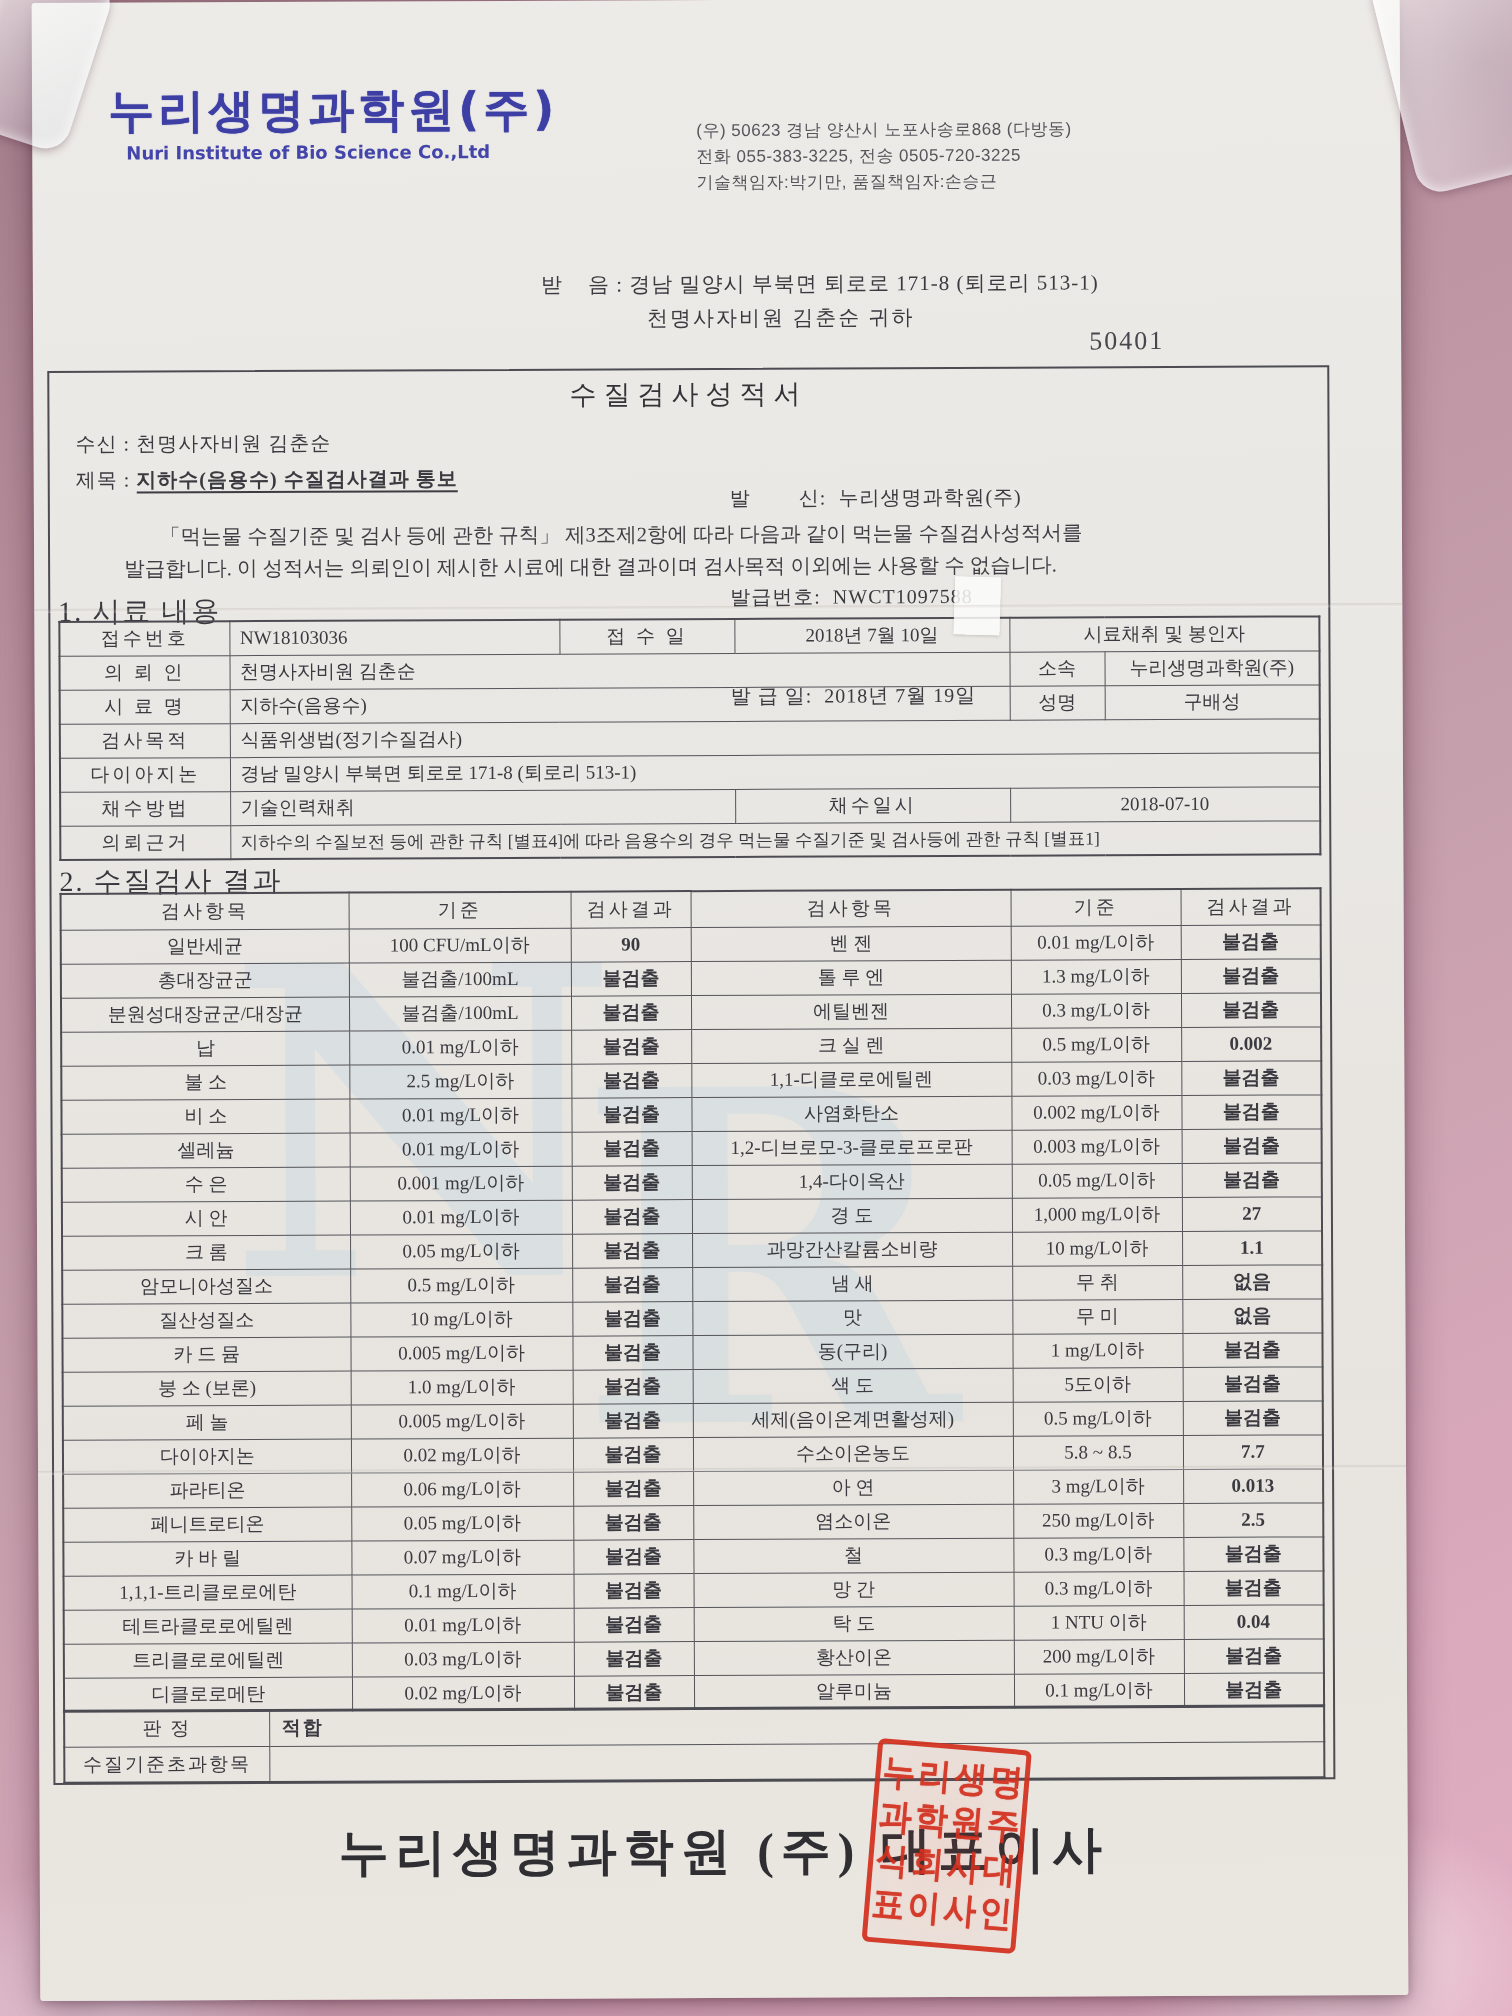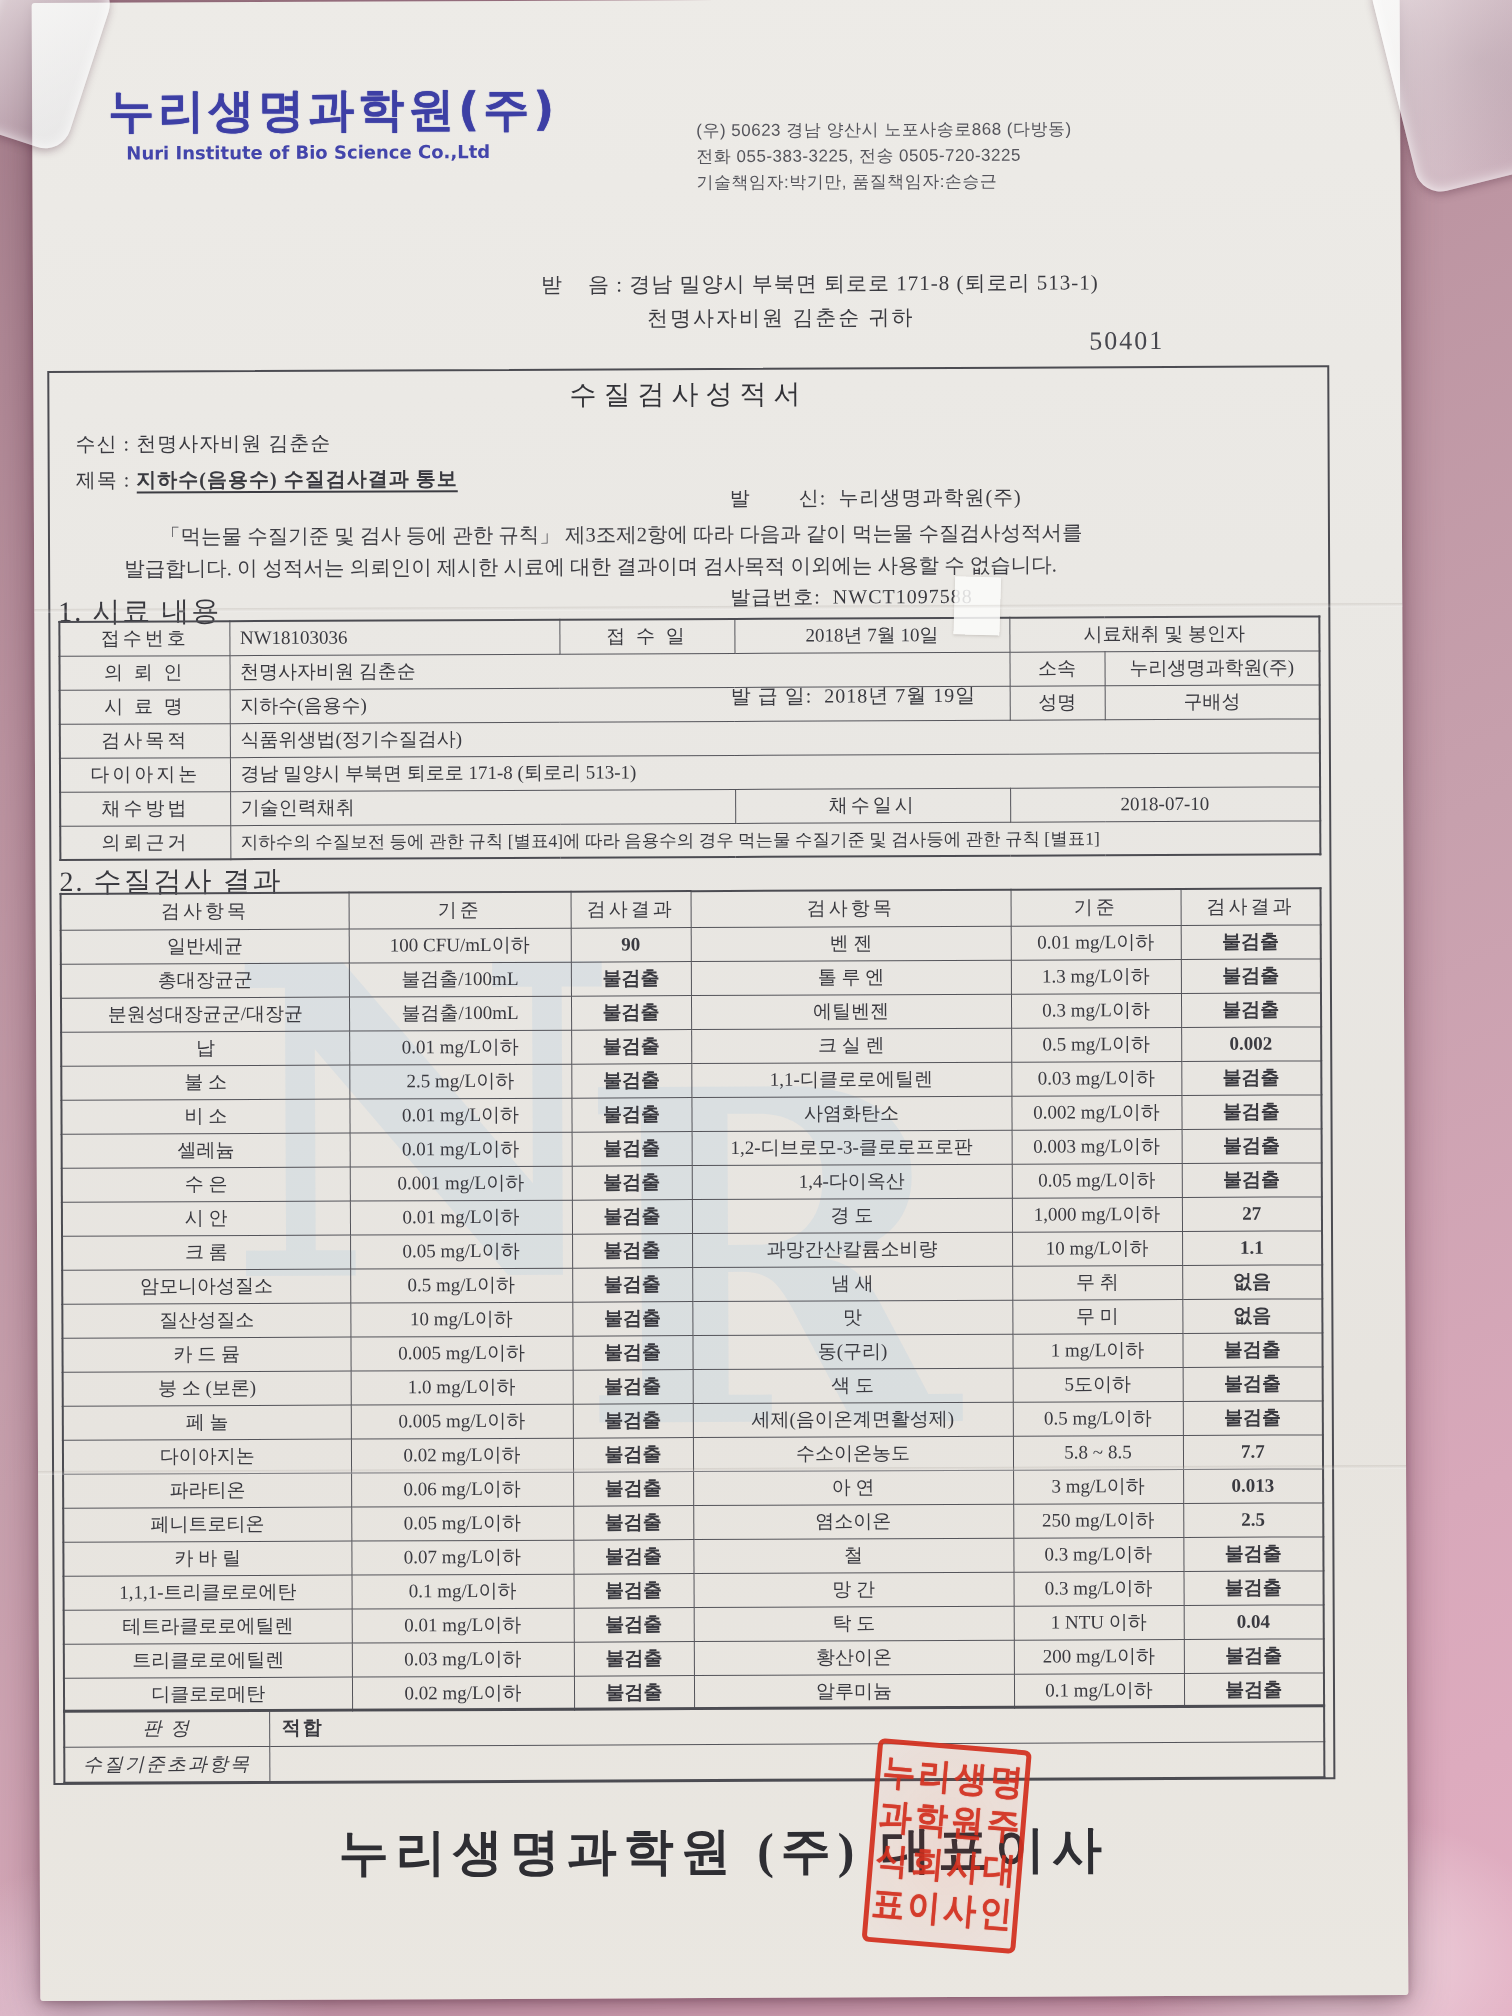--- a/index.html
+++ b/index.html
@@ -63,21 +63,21 @@
     padding: 0 4px; white-space: nowrap; overflow: hidden; font-weight: normal; line-height: 1.05; }
   #t-sample  { left: 24px; top: 618px; width: 1260px; border: 2px solid #4c4c52; }
   #t-sample td.lbl { letter-spacing: 3px; }
   #t-sample td.val { text-align: left; padding-left: 10px; }
   #t-sample td.small { font-size: 17.5px; }
   #t-results { left: 24px; top: 890px; width: 1260px; border: 2px solid #4c4c52; }
   #t-results th { height: 36px; letter-spacing: 3px; }
   #t-results td.c3, #t-results td.c6 { font-weight: 600; }
   #t-verdict { left: 24px; top: 1707px; width: 1260px; border: 2px solid #4c4c52; }
   #t-verdict td { height: 36px; }
-  #t-verdict td.lbl { letter-spacing: 2px; font-style: italic; }
+  #t-verdict td.lbl { letter-spacing: 2px; }
   #t-verdict td.val { text-align: left; padding-left: 12px; font-weight: 600; letter-spacing: 2px; }
 
   .signer { left: 0; top: 1818px; width: 1368px; text-align: center;
     font-size: 50px; font-weight: bold; letter-spacing: 7px; color: #2e2e33; }
   .stamp { left: 830px; top: 1745px; width: 154px; height: 204px;
     border: 5px solid #d3301f; border-radius: 7px; transform: rotate(5deg);
     background: radial-gradient(rgba(255,80,60,0.10), rgba(255,80,60,0.03));
     padding: 6px 2px; opacity: 0.93; }
   .stamp-row { font-size: 33px; line-height: 44px; font-weight: bold; color: #d3301f;
     text-align: center; letter-spacing: 3px; transform: scaleY(1.08);

